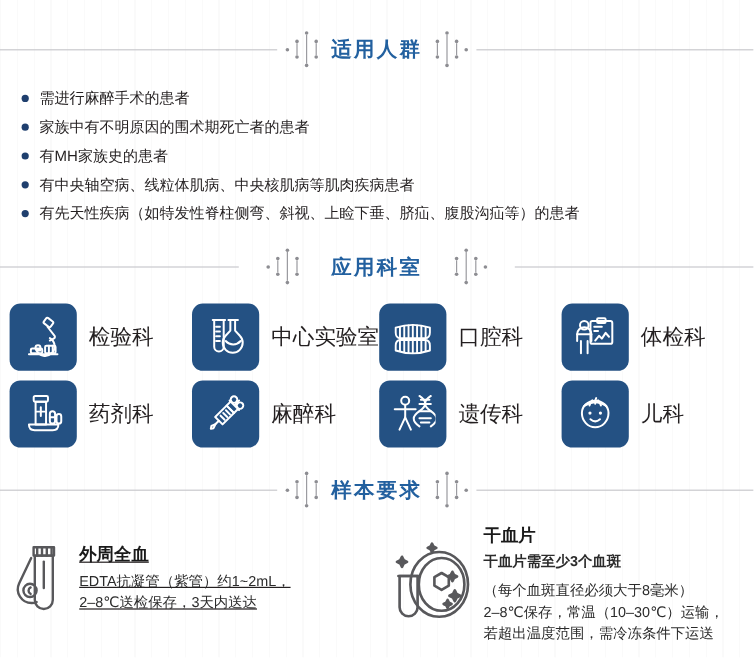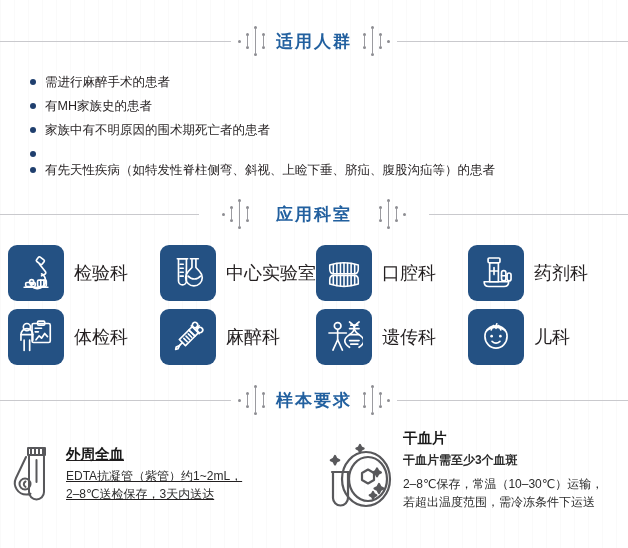--- a/index.html
+++ b/index.html
@@ -41,21 +41,21 @@
   .ibar .cap{width:3px;height:3px;background:#8d8d92;border-radius:50%;flex:0 0 auto;}
   .ibar .stem{width:1px;background:#9b9ba0;flex:1 1 auto;}
   .ibar.s{height:16px;}
   .ibar.t{height:30px;}
   .sec-title{
     font-size:17px;font-weight:bold;color:#22609f;
     letter-spacing:2px;white-space:nowrap;padding:0 4px;
   }
 
   
-  .bullets{margin:14px 0 0 16px;padding:0 10px 0 14px;list-style:none;}
+  .bullets{margin:14px 0 0 4px;padding:0 10px 0 14px;list-style:none;}
   .bullets li{
     display:flex;align-items:flex-start;gap:9px;
     font-size:12.5px;line-height:21px;color:#231f20;margin-bottom:3px;
   }
   .bullets li .bdot{
     width:6px;height:6px;border-radius:50%;background:#1f3f6e;
     margin-top:7px;flex:0 0 auto;
   }
 
   
@@ -132,28 +132,29 @@
     <div class="sec-rule"></div>
   </div>
 
   <ul class="bullets">
     <li>
         <span class="bdot"></span>
         <span>需进行麻醉手术的患者</span>
       </li>
     <li>
         <span class="bdot"></span>
+        <span>家族中有不明原因的围术期死亡者的患者</span>
+      </li>
+    <li>
+        <span class="bdot"></span>
         <span>有MH家族史的患者</span>
       </li>
     <li>
         <span class="bdot"></span>
-        <span>家族中有不明原因的围术期死亡者的患者</span>
-      </li>
-    <li>
-        <span class="bdot"></span>
+        <span>有中央轴空病、线粒体肌病、中央核肌病等肌肉疾病患者</span>
       </li>
     <li>
         <span class="bdot"></span>
         <span>有先天性疾病（如特发性脊柱侧弯、斜视、上睑下垂、脐疝、腹股沟疝等）的患者</span>
       </li>
   </ul>
 
   <div class="sec-head" style="margin-top:16px;gap:23px;">
     <div class="sec-rule"></div>
     <div class="orn">
@@ -239,46 +240,46 @@
           <path d="M15 37.8 v-12.8 M24 38.6 v-13.6 M33 37.8 v-12.8" transform="translate(0,2)"></path>
           <path d="M10.5 36.6 v-11.6 M19.5 38.4 v-13.4 M28.5 38.4 v-13.4 M37.5 36.6 v-11.6" transform="translate(0,2)"></path>
         </svg>
       </div>
       <div class="dept-label">口腔科</div>
     </div>
 
     <div class="dept">
       <div class="tile">
         <svg width="38" height="38" viewBox="0 0 48 48" fill="none" stroke="#ffffff" stroke-width="2.1" stroke-linecap="round" stroke-linejoin="round">
-          <rect x="14" y="5" width="15" height="6" rx="1.4"></rect>
-          <path d="M16 11 h11 v24 h-11 Z"></path>
-          <path d="M21.5 17 v9 M17 21.5 h9"></path>
-          <rect x="31" y="21" width="5.5" height="13" rx="2.7"></rect>
-          <path d="M31 27.5 h5.5"></path>
-          <rect x="38" y="24" width="5" height="10" rx="2.5"></rect>
-          <path d="M9 35 h31 q0 6 -6 6 h-19 q-6 0 -6 -6 Z"></path>
-        </svg>
-      </div>
-      <div class="dept-label">药剂科</div>
-    </div>
-
-    <div class="dept">
-      <div class="tile">
-        <svg width="38" height="38" viewBox="0 0 48 48" fill="none" stroke="#ffffff" stroke-width="2.1" stroke-linecap="round" stroke-linejoin="round">
           <rect x="19" y="7" width="23" height="24" rx="2"></rect>
           <rect x="26" y="4" width="9" height="5" rx="1.3"></rect>
           <path d="M23 13 h8 M23 17.5 h4"></path>
           <path d="M24 27.5 l4 -5 3 3 4 -6 3.5 4"></path>
           <circle cx="12.5" cy="11.5" r="4.5"></circle>
           <path d="M5 28 v-7 a7.5 7.5 0 0 1 15 0 v7"></path>
           <path d="M5 21 h15"></path>
           <path d="M9 28 v13 M16 28 v13"></path>
         </svg>
       </div>
       <div class="dept-label">体检科</div>
+    </div>
+
+    <div class="dept">
+      <div class="tile">
+        <svg width="38" height="38" viewBox="0 0 48 48" fill="none" stroke="#ffffff" stroke-width="2.1" stroke-linecap="round" stroke-linejoin="round">
+          <rect x="14" y="5" width="15" height="6" rx="1.4"></rect>
+          <path d="M16 11 h11 v24 h-11 Z"></path>
+          <path d="M21.5 17 v9 M17 21.5 h9"></path>
+          <rect x="31" y="21" width="5.5" height="13" rx="2.7"></rect>
+          <path d="M31 27.5 h5.5"></path>
+          <rect x="38" y="24" width="5" height="10" rx="2.5"></rect>
+          <path d="M9 35 h31 q0 6 -6 6 h-19 q-6 0 -6 -6 Z"></path>
+        </svg>
+      </div>
+      <div class="dept-label">药剂科</div>
     </div>
 
     <div class="dept">
       <div class="tile">
         <svg width="38" height="38" viewBox="0 0 48 48" fill="none" stroke="#ffffff" stroke-width="2.1" stroke-linecap="round" stroke-linejoin="round">
           <g transform="rotate(45 24 24)">
             <path d="M24 4 v6"></path>
             <circle cx="19.5" cy="7" r="3.4"></circle>
             <circle cx="28.5" cy="7" r="3.4"></circle>
             <path d="M17 11 h14"></path>
@@ -398,20 +399,21 @@
           <path d="M50 25.5 l1.3 2.6 2.6 1.3 -2.6 1.3 -1.3 2.6 -1.3 -2.6 -2.6 -1.3 2.6 -1.3 Z" fill="#58585b"></path>
           <path d="M52 41 l1.5 3 3 1.5 -3 1.5 -1.5 3 -1.5 -3 -3 -1.5 3 -1.5 Z" fill="#58585b"></path>
           <path d="M46 49 l1.1 2.2 2.2 1.1 -2.2 1.1 -1.1 2.2 -1.1 -2.2 -2.2 -1.1 2.2 -1.1 Z" fill="#58585b"></path>
           <path d="M8 13 l1.4 2.8 2.8 1.4 -2.8 1.4 -1.4 2.8 -1.4 -2.8 -2.8 -1.4 2.8 -1.4 Z" fill="#58585b"></path>
           <path d="M33 2 l1.2 2.4 2.4 1.2 -2.4 1.2 -1.2 2.4 -1.2 -2.4 -2.4 -1.2 2.4 -1.2 Z" fill="#58585b"></path>
         </svg>
       </div>
       <div class="sample-body">
         <div class="sample-title">干血片</div>
         <div class="sample-line" style="margin-bottom:6px;font-weight:bold;">干血片需至少3个血斑</div>
+        <div class="sample-line">（每个血斑直径必须大于8毫米）</div>
         <div class="sample-line">2–8℃保存，常温（10–30℃）运输，</div>
         <div class="sample-line">若超出温度范围，需冷冻条件下运送</div>
       </div>
     </div>
 
   </div>
 
 </div>
 
 </body></html>

